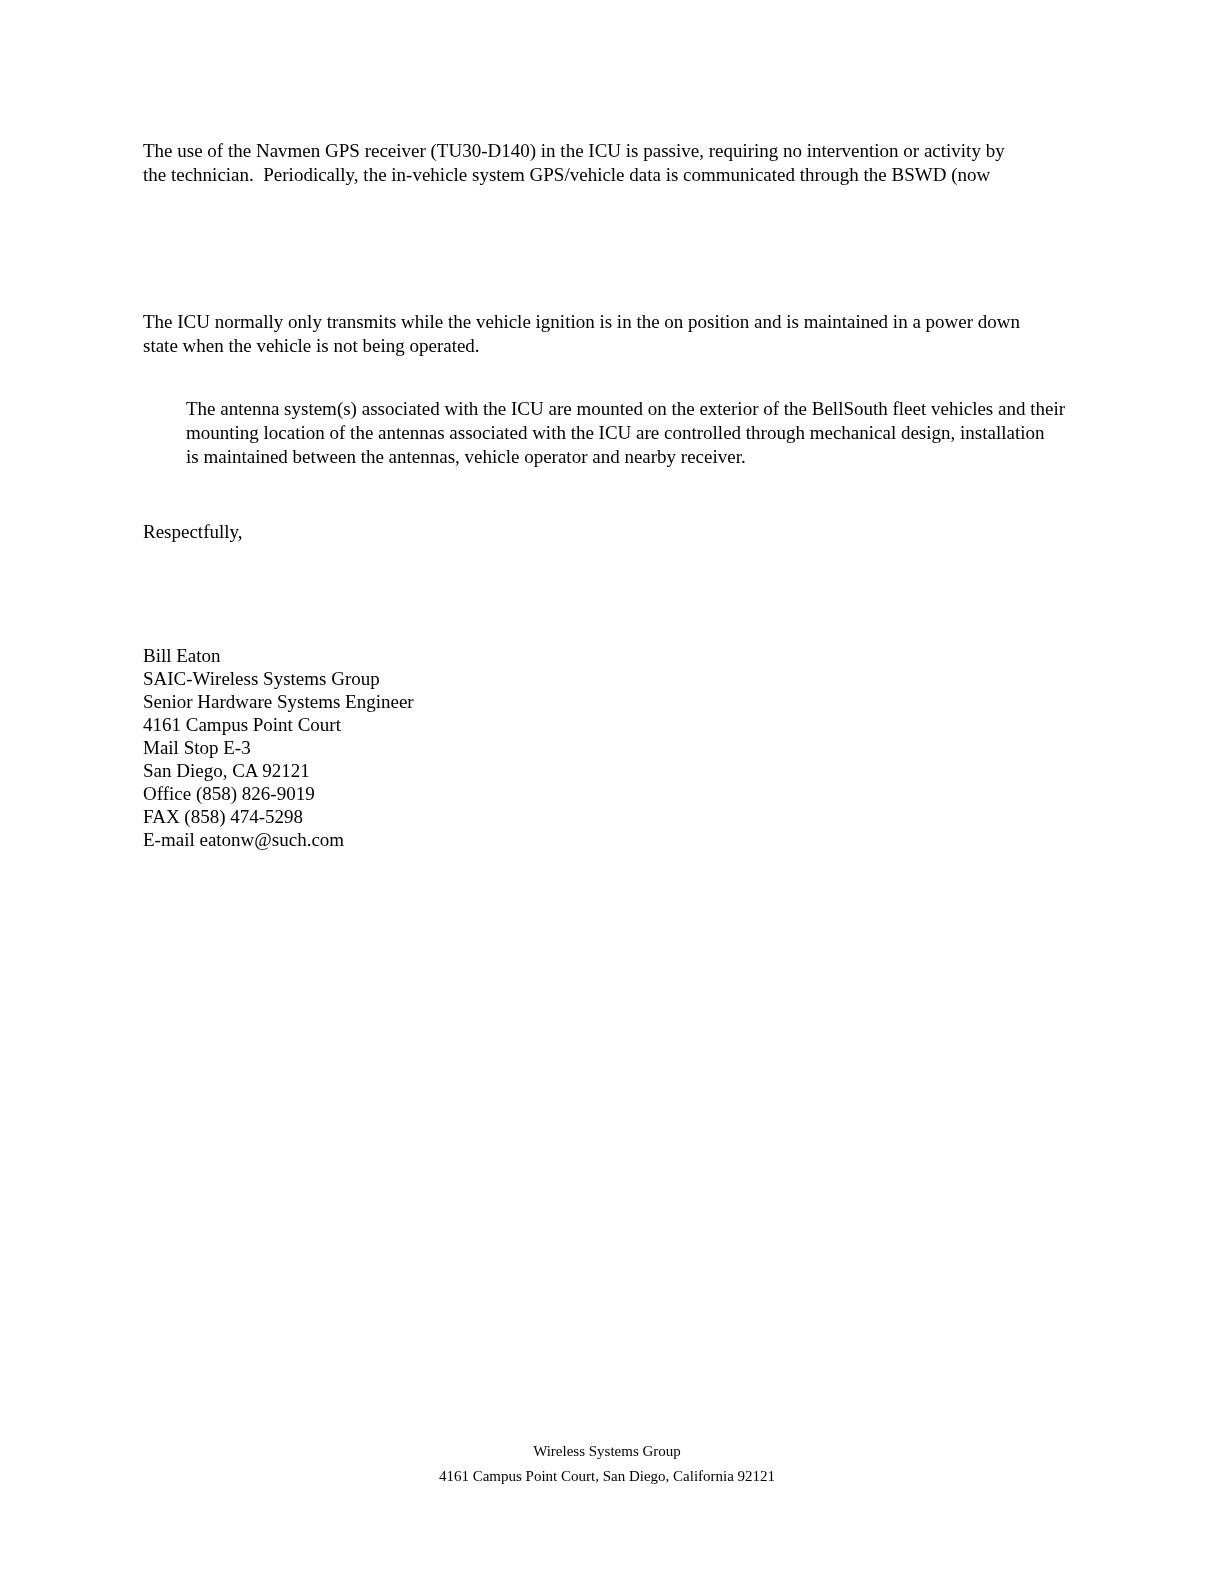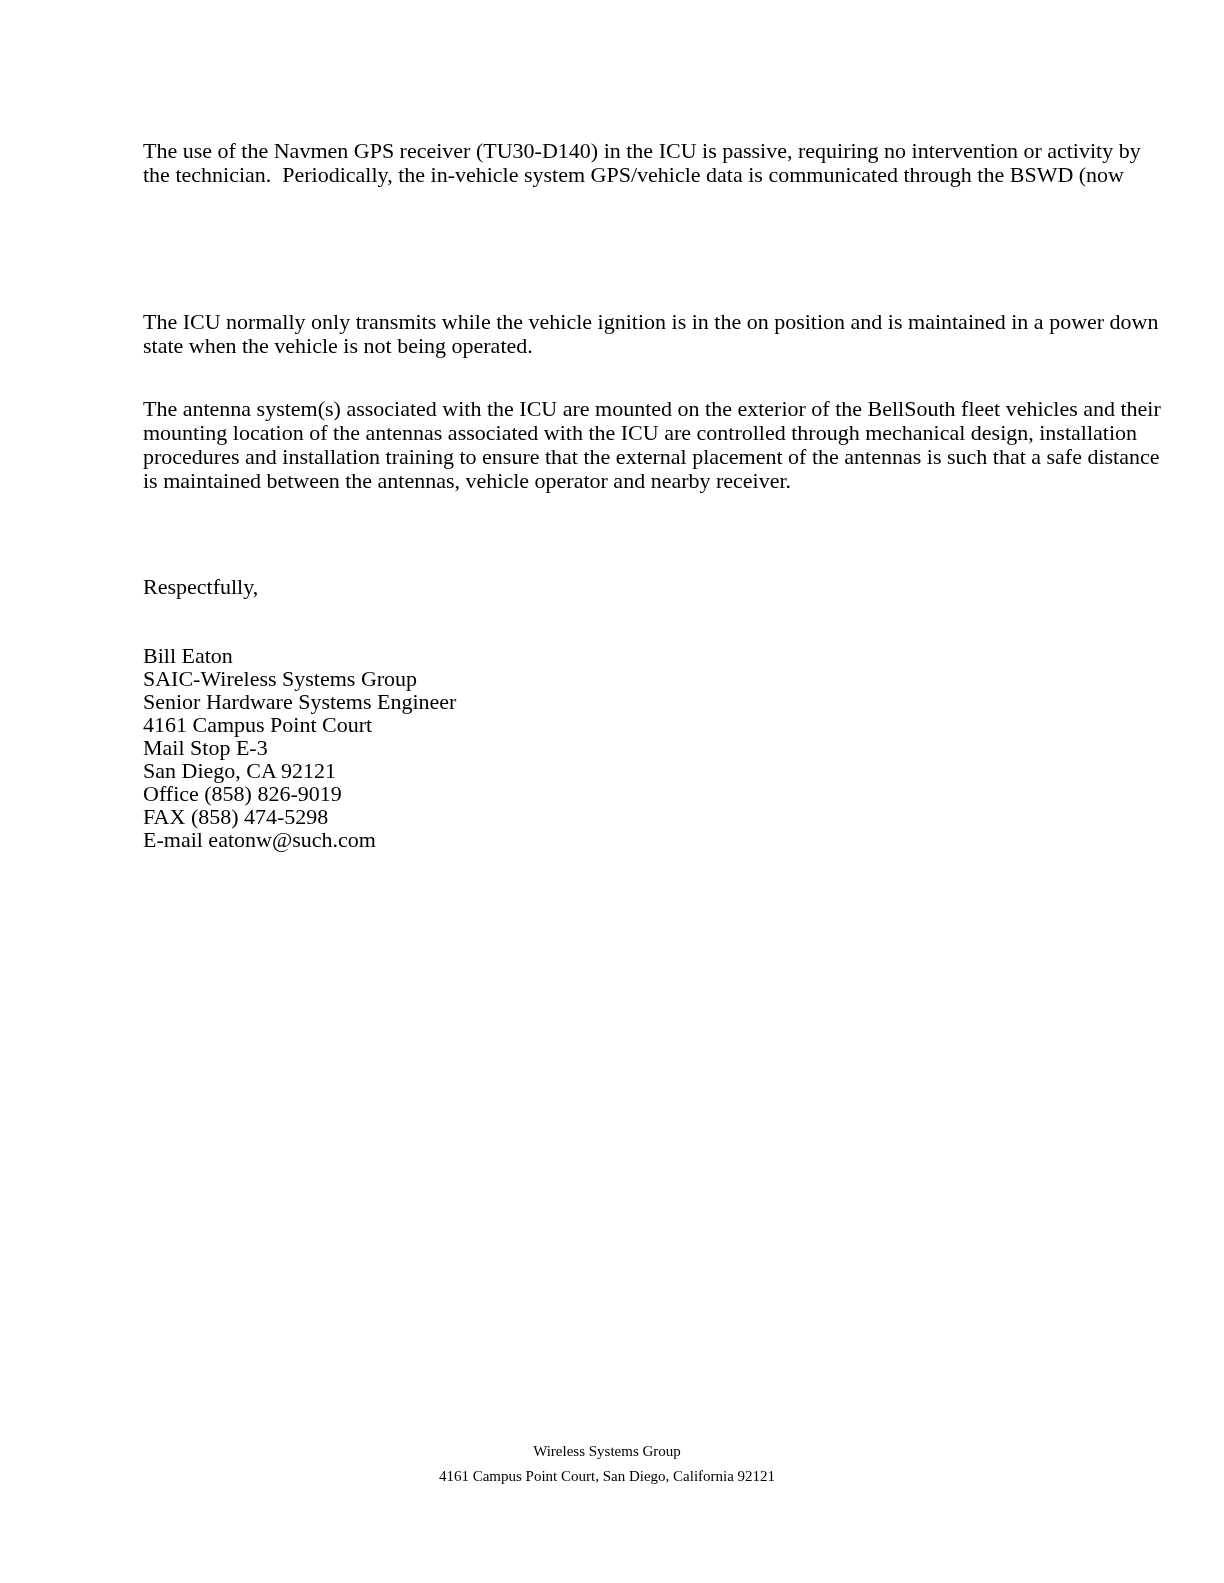--- a/index.html
+++ b/index.html
@@ -16,30 +16,30 @@
     overflow: hidden;
   }
   .page {
     position: absolute;
     inset: 0;
     background: #ffffff;
   }
   .block {
     position: absolute;
     left: 143px;
-    font-size: 22px;
+    font-size: 19px;
     line-height: 24px;
   }
   .line {
     white-space: pre;
   }
   #para-1 { top: 139px; }
   #para-2 { top: 310px; }
-  #para-3 { top: 397px; }
-  #closing { top: 575px; }
+  #para-3 { top: 397px; margin-left: 43px; }
+  #closing { top: 520px; }
   #signature { top: 644px; line-height: 23px; }
   #footer {
     position: absolute;
     left: 0;
     top: 1439px;
     width: 1214px;
     text-align: center;
     font-size: 15px;
     line-height: 25px;
   }
@@ -55,21 +55,20 @@
   </div>
 
   <div class="block" id="para-2">
     <div class="line">The ICU normally only transmits while the vehicle ignition is in the on position and is maintained in a power down</div>
     <div class="line">state when the vehicle is not being operated.</div>
   </div>
 
   <div class="block" id="para-3">
     <div class="line">The antenna system(s) associated with the ICU are mounted on the exterior of the BellSouth fleet vehicles and their</div>
     <div class="line">mounting location of the antennas associated with the ICU are controlled through mechanical design, installation</div>
-    <div class="line">procedures and installation training to ensure that the external placement of the antennas is such that a safe distance</div>
     <div class="line">is maintained between the antennas, vehicle operator and nearby receiver.</div>
   </div>
 
   <div class="block" id="closing">
     <div class="line">Respectfully,</div>
   </div>
 
   <div class="block" id="signature">
     <div class="line">Bill Eaton</div>
     <div class="line">SAIC-Wireless Systems Group</div>

